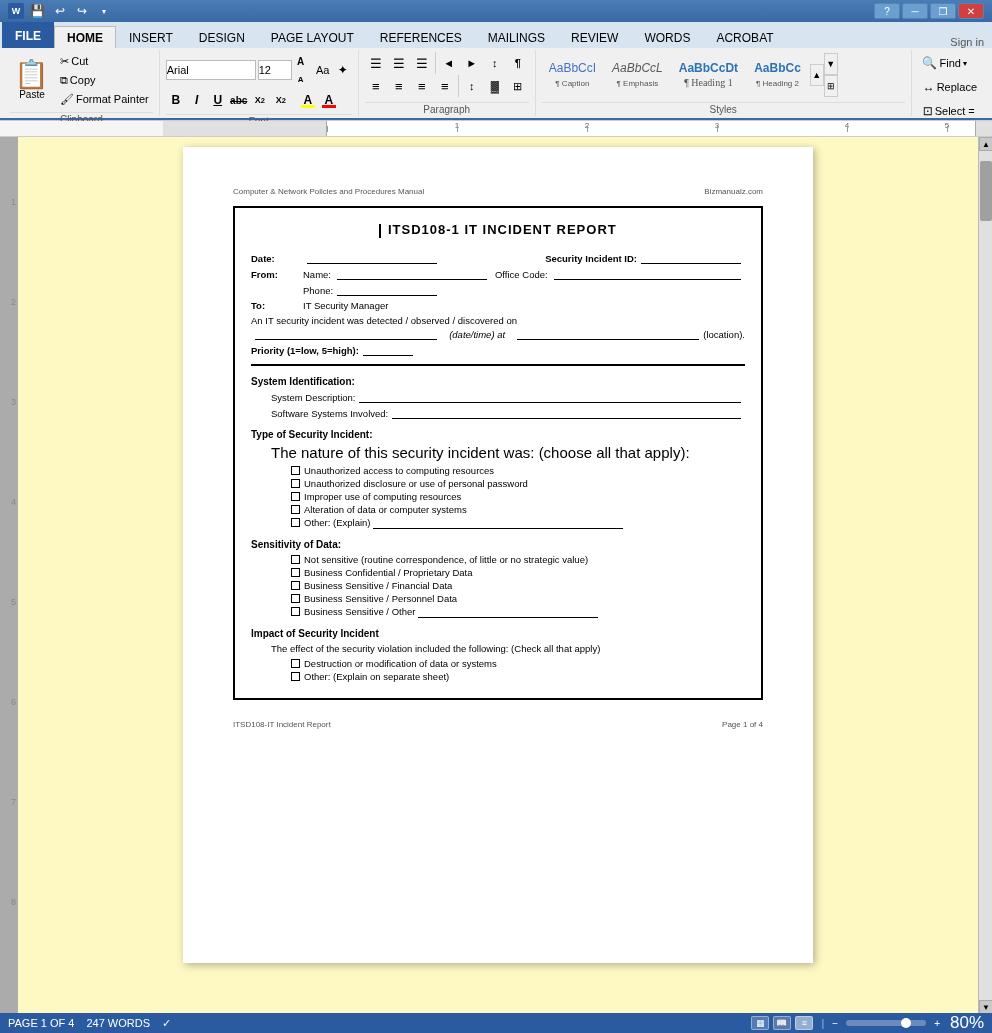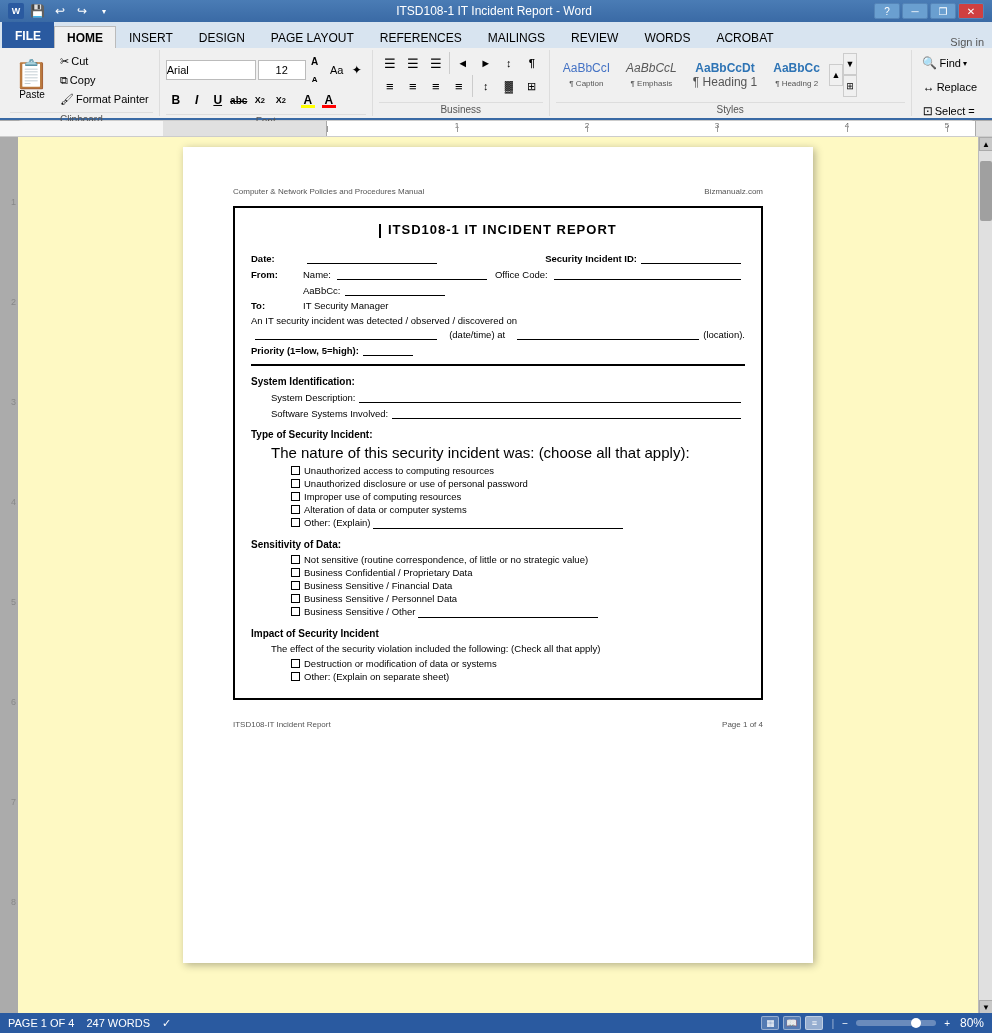--- a/index.html
+++ b/index.html
@@ -26,21 +26,20 @@
       border-radius: 2px;
       display: flex; align-items: center; justify-content: center;
       font-size: 10px; color: white; cursor: pointer;
     }
     .title-btn.close { background: #d04040; }
 
     
     #ribbon {
       background: #f0f0f0;
       border-bottom: 1px solid #ccc;
-      border-radius: 25px;
     }
     #tabs-row {
       background: #d8e4f0;
       display: flex;
       align-items: flex-end;
       height: 26px;
       padding-left: 2px;
     }
     .ribbon-tab {
       padding: 4px 12px;
@@ -416,21 +415,20 @@
 <div id="title-bar">
   <div id="title-bar-left">
     <div style="width:16px;height:16px;background:#2a5aa0;border-radius:2px;display:flex;align-items:center;justify-content:center;color:white;font-size:9px;font-weight:bold;">W</div>
     <div id="qat">
       <div class="qat-btn">💾</div>
       <div class="qat-btn">↩</div>
       <div class="qat-btn">↪</div>
       <div class="qat-btn" style="font-size:8px;">▾</div>
     </div>
   </div>
-  <div id="title-bar-center">ITSD108-1 IT Incident Report - Word</div>
   <div id="title-bar-right">
     <div class="title-btn">?</div>
     <div class="title-btn">─</div>
     <div class="title-btn">❐</div>
     <div class="title-btn close">✕</div>
   </div>
 </div>
 
 <div id="ribbon">
   <div id="tabs-row">
@@ -472,21 +470,21 @@
         </div>
       </div>
       <div class="ribbon-group-label">Clipboard</div>
     </div>
 
     <div class="ribbon-group">
       <div class="ribbon-group-content" style="flex-direction:column;align-items:flex-start;gap:2px;">
         <div class="font-row">
           <input type="text" class="font-select" style="width: 90px; font-size: 11px; height: 20px; border: 1px solid rgb(187, 187, 187);" value="Arial">
           <div style="display:flex;align-items:center;">
-            <input type="text" class="size-select" style="width: 48px; font-size: 11px; height: 20px; border: 1px solid rgb(187, 187, 187); text-align: center;" value="12">
+            <input type="text" class="size-select" style="width: 34px; font-size: 11px; height: 20px; border: 1px solid rgb(187, 187, 187);" value="12">
             <div class="size-arrows">
               <div class="aa-btn" style="font-size:10px;font-weight:bold;">A</div>
               <div class="aa-btn" style="font-size:8px;font-weight:bold;">A</div>
             </div>
           </div>
           <div class="aa-btn" style="margin-left:2px;">Aa</div>
           <div class="aa-btn" style="font-size:12px;">✦</div>
         </div>
         <div class="format-row">
           <div class="format-btn bold">B</div>
@@ -525,35 +523,35 @@
           <div class="para-btn" style="font-size:13px;">≡</div>
           <div class="para-btn" style="font-size:13px;">≡</div>
           <div class="para-btn" style="font-size:13px;">≡</div>
           <div class="para-btn" style="font-size:13px;">≡</div>
           <div style="width:1px;background:#ccc;margin:0 1px;"></div>
           <div class="para-btn">↕</div>
           <div class="para-btn" style="font-size:11px;">▓</div>
           <div class="para-btn" style="font-size:11px;">⊞</div>
         </div>
       </div>
-      <div class="ribbon-group-label">Business</div>
+      <div class="ribbon-group-label">Paragraph</div>
     </div>
 
     <div class="ribbon-group" style="flex:1;">
       <div class="ribbon-group-content">
         <div class="styles-scroll">
           <div style="display:flex;gap:2px;">
             <div class="style-item" style="font-size:12px;color:#4472c4;">
               <span>AaBbCcI<br><small style="font-size:8px;color:#555;">¶ Caption</small></span>
             </div>
             <div class="style-item" style="font-size:12px;font-style:italic;color:#595959;">
               <span>AaBbCcL<br><small style="font-size:8px;color:#555;font-style:normal;">¶ Emphasis</small></span>
             </div>
             <div class="style-item" style="font-size:12px;font-weight:bold;color:#2e74b5;">
-              <span>AaBbCcDt<br><small style="font-size:12px;color:#555;font-weight:normal;">¶ Heading 1</small></span>
+              <span>AaBbCcDt<br><small style="font-size:10px;color:#555;font-weight:normal;font-family:Liberation Serif, serif;">¶ Heading 1</small></span>
             </div>
             <div class="style-item" style="font-size:12px;font-weight:bold;color:#2e74b5;">
               <span>AaBbCc<br><small style="font-size:8px;color:#555;font-weight:normal;">¶ Heading 2</small></span>
             </div>
           </div>
           <div class="gallery-scroll-btn" style="height:22px;margin-left:2px;">▲</div>
           <div style="display:flex;flex-direction:column;">
             <div class="gallery-scroll-btn" style="height:22px;">▼</div>
             <div class="gallery-scroll-btn" style="height:22px;">⊞</div>
           </div>
@@ -641,35 +639,35 @@
         <div class="field-row">
           <span class="field-label">From:</span>
           <span style="margin-right:2px;">Name:</span>
           <div class="underline-field" style="max-width:150px;"></div>
           <span style="margin-left:4px;margin-right:2px;">Office Code:</span>
           <div class="underline-field"></div>
         </div>
 
         <div class="field-row">
           <span style="min-width:52px;"></span>
-          <span>AaBbCc:</span>
+          <span>Phone:</span>
           <div class="underline-field-fixed" style="width:100px;"></div>
         </div>
 
         <div class="field-row">
           <span class="field-label">To:</span>
           <span>IT Security Manager</span>
         </div>
 
         <div style="font-size:9.5px;margin-bottom:2px;">
           <span>An IT security incident was detected / observed / discovered on</span>
         </div>
         <div class="field-row">
           <div class="underline-field" style="min-width:180px;"></div>
-          <span style="margin:0 8px;">(date/time) at</span>
+          <span style="margin:0 8px;font-style:italic;">(date/time) at</span>
           <div class="underline-field"></div>
           <span>(location).</span>
         </div>
 
         <div class="field-row">
           <span style="font-weight:bold;font-size:9.5px;"><strong>Priority (1=low, 5=high):</strong></span>
           <div class="underline-field-fixed" style="width:50px;"></div>
         </div>
 
         <div class="divider-line"></div>
@@ -772,15 +770,15 @@
   <div class="status-right">
     <div class="view-btn">▦</div>
     <div class="view-btn">📖</div>
     <div class="view-btn active">≡</div>
     <div style="margin: 0 4px;color:rgba(255,255,255,0.5);">|</div>
     <div style="font-size:10px;margin-right:4px;">−</div>
     <div class="zoom-slider">
       <div class="zoom-thumb"></div>
     </div>
     <div style="font-size:10px;margin-left:4px;">+</div>
-    <span style="margin-left:6px;font-size:12px;">80%</span>
+    <span style="margin-left:6px;font-size:17px;">80%</span>
   </div>
 </div>
 
 </body></html>

